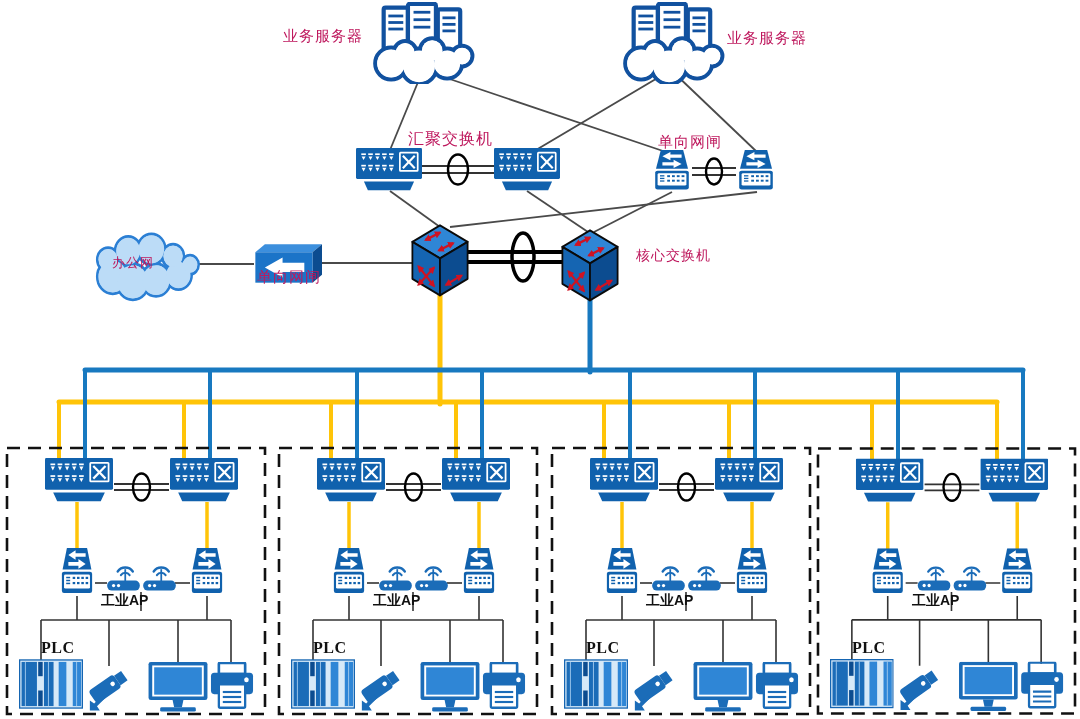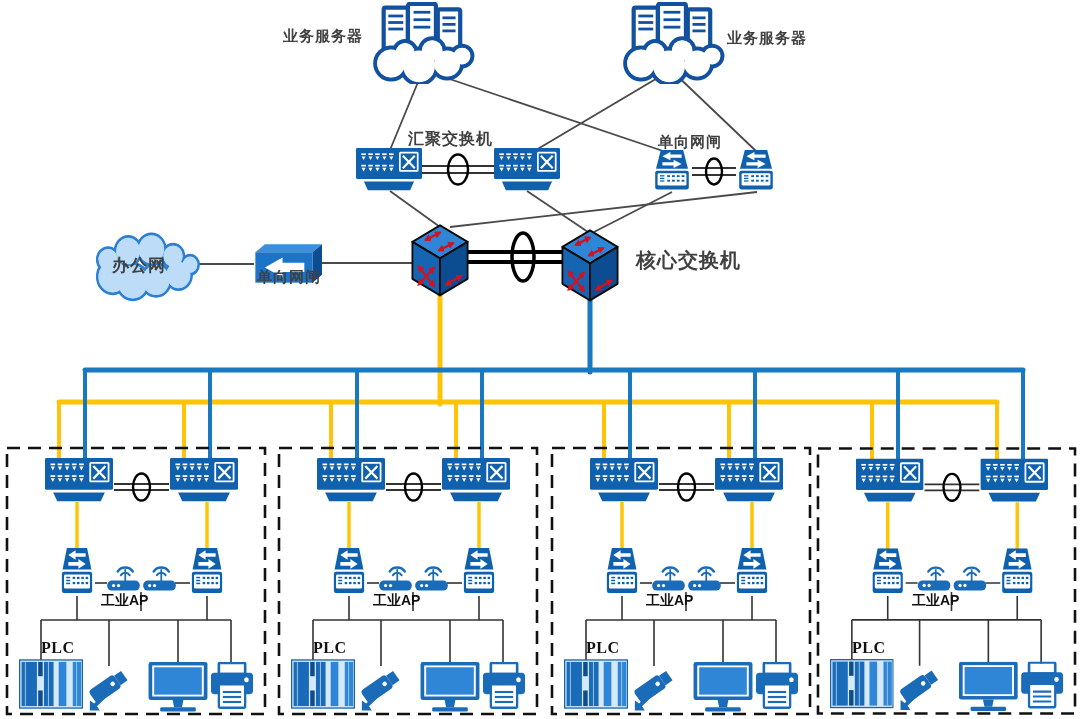--- a/index.html
+++ b/index.html
@@ -1,24 +1,24 @@
 <!DOCTYPE html>
 <html style="--switch-blue: #1061ad; --device-blue: #1b6cb8; --face-light-blue: #2f86d6; --face-dark-blue: #0c4c90; --link-yellow: #ffc408; --link-blue: #1879c0; --line-gray: #4a4a4a; --cloud-fill: #bcdcf7; --cloud-stroke: #2b7fd4; --arrow-red: #cf1322; --dashed-border: #111111;"><head>
 <meta charset="utf-8">
 <style>
   html,body{margin:0;padding:0;background:#fff;}
   #stage{position:relative;width:1080px;height:719px;background:#fff;overflow:hidden;
          font-family:"Liberation Sans",sans-serif;}
   #stage svg{display:block;}
-  .lbl{position:absolute;font-weight:bold;color:#404040;white-space:nowrap;letter-spacing:1px;}
+  .lbl{position:absolute;font-weight:normal;color:#be185d;white-space:nowrap;letter-spacing:1px;}
   .lbl-server{font-size:15px;}
   .lbl-agg{font-size:16px;}
   .lbl-mgmt{font-size:15px;}
-  .lbl-core{font-size:20px;text-align:right;}
-  .lbl-office{font-size:17px;}
+  .lbl-core{font-size:14px;text-align:right;}
+  .lbl-office{font-size:13px;}
   .lbl-gateway{font-size:15px;margin-top:48px;}
   .zone{position:absolute;top:446px;width:262px;height:270px;}
   .zone svg{position:absolute;left:0;top:0;}
   .ap-label{position:absolute;left:96px;top:146px;width:80px;text-align:left;
             font-size:14px;font-weight:bold;color:#111;}
   .plc-label{position:absolute;left:36px;top:193px;font-size:16px;font-weight:bold;
              color:#111;font-family:"Liberation Serif",serif;letter-spacing:.5px;}
 </style>
 </head>
 <body>

